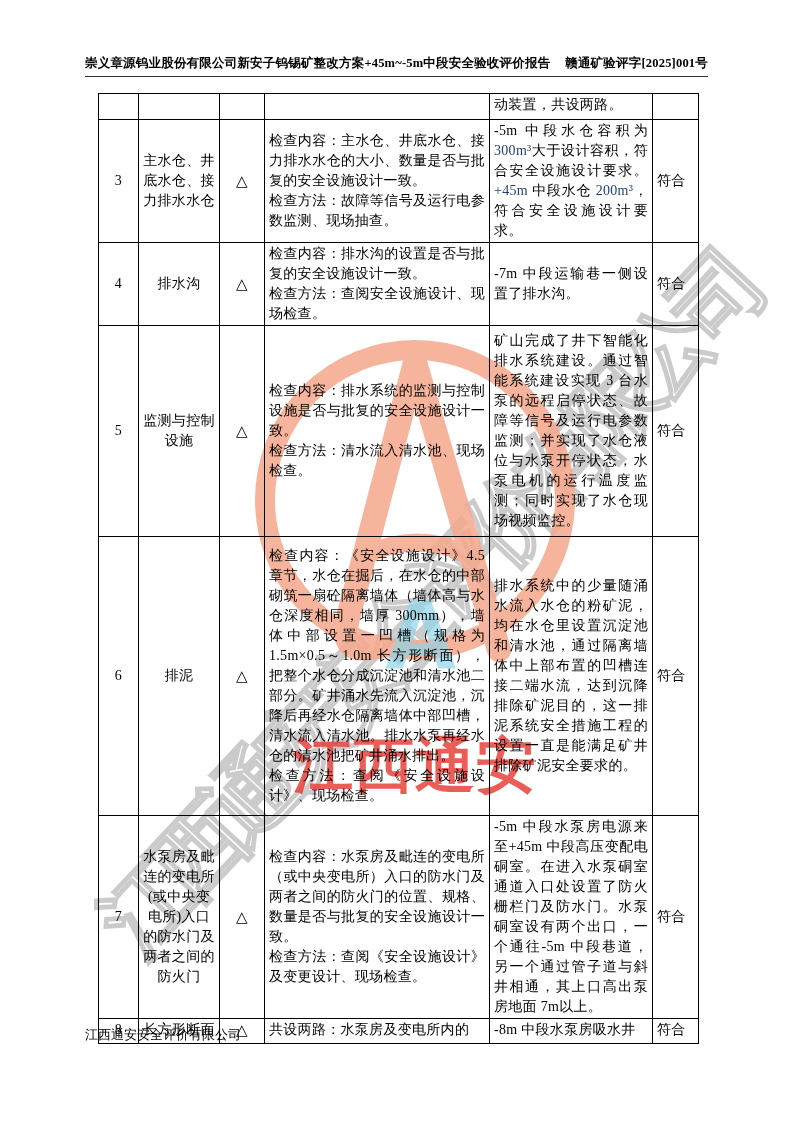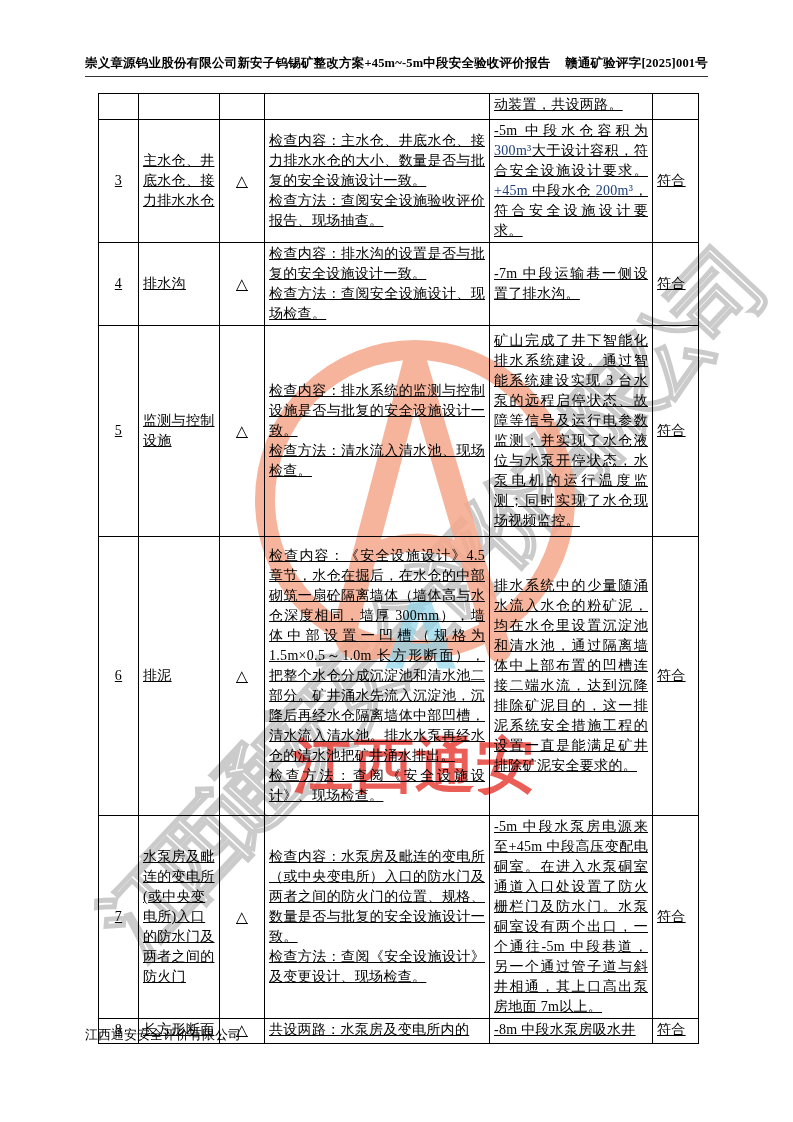--- a/index.html
+++ b/index.html
@@ -31,24 +31,23 @@
     border-collapse:collapse; table-layout:fixed;
     width:600px;
     font-size:14px; line-height:20px; letter-spacing:0.3px;
   }
   table.doc td {
     border:1px solid #000;
     padding:1px 4px;
     vertical-align:middle;
     overflow:hidden;
     background:transparent;
-    text-decoration:underline;
   }
   td.c-no   { text-align:center; }
-  td.c-item { padding:1px 3px; }
+  td.c-item { text-align:center; padding:1px 3px; }
   td.c-sym  { text-align:center; font-size:15px; }
   td.c-check{ text-align:justify; white-space:pre-line; }
   td.c-find { text-align:justify; }
   td.c-res  { text-align:left; }
   tr.r0 td { height:23px; vertical-align:top; }
   tr.r3 td { height:108px; }
   tr.r4 td { height:75px; }
   tr.r5 td { height:208px; }
   tr.r6 td { height:276px; }
   tr.r7 td { height:197px; }
@@ -104,21 +103,21 @@
           <td class="c-check"></td>
           <td class="c-find">动装置，共设两路。</td>
           <td class="c-res"></td>
         </tr>
 
         <tr class="r3">
           <td class="c-no">3</td>
           <td class="c-item">主水仓、井底水仓、接力排水水仓</td>
           <td class="c-sym">△</td>
           <td class="c-check">检查内容：主水仓、井底水仓、接力排水水仓的大小、数量是否与批复的安全设施设计一致。
-检查方法：查阅安全设施验收评价报告、现场抽查。</td>
+检查方法：故障等信号及运行电参数监测、现场抽查。</td>
           <td class="c-find"><span style="color: rgb(0, 0, 0);">-5m 中段水仓容积为 </span><span style="color: rgb(31, 63, 122);">300m³</span><span style="color: rgb(0, 0, 0);">大于设计容积，符合安全设施设计要求。</span><span style="color: rgb(31, 63, 122);">+45m</span><span style="color: rgb(0, 0, 0);"> 中段水仓 </span><span style="color: rgb(31, 63, 122);">200m³</span><span style="color: rgb(0, 0, 0);">，符合安全设施设计要求。</span></td>
           <td class="c-res">符合</td>
         </tr>
 
         <tr class="r4">
           <td class="c-no">4</td>
           <td class="c-item">排水沟</td>
           <td class="c-sym">△</td>
           <td class="c-check">检查内容：排水沟的设置是否与批复的安全设施设计一致。
 检查方法：查阅安全设施设计、现场检查。</td>

